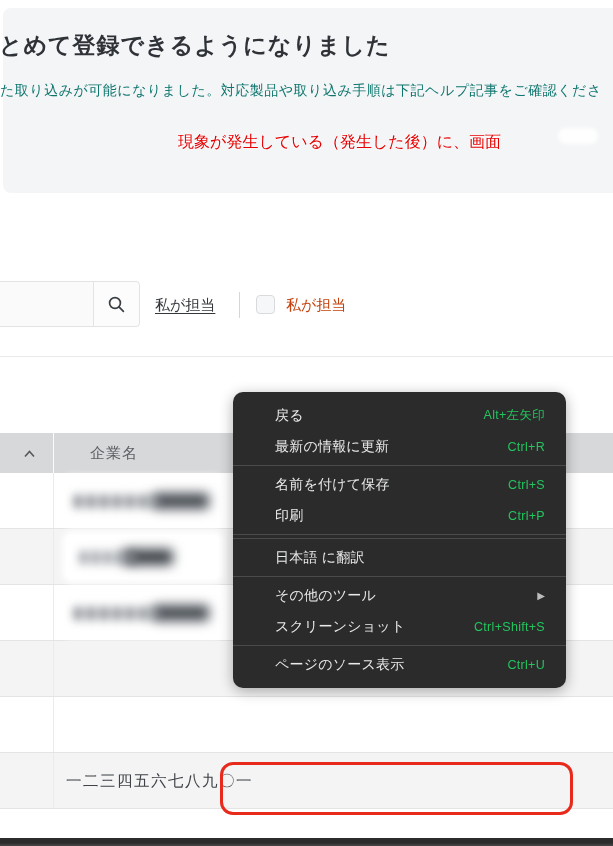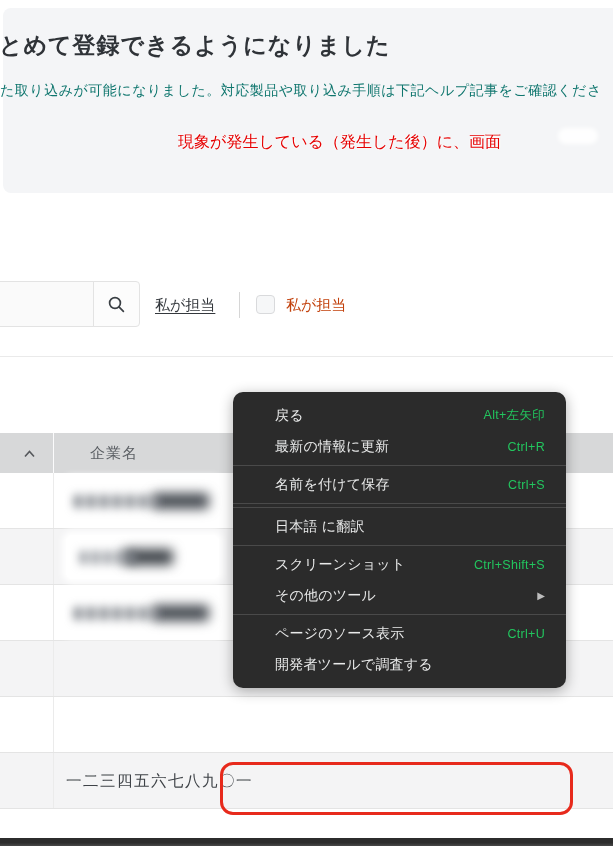--- a/index.html
+++ b/index.html
@@ -136,39 +136,40 @@
       </div>
       <div class="mi">
         <span class="lbl">最新の情報に更新</span>
         <span class="sc">Ctrl+R</span>
       </div>
       <div class="menu-sep"></div>
       <div class="mi">
         <span class="lbl">名前を付けて保存</span>
         <span class="sc">Ctrl+S</span>
       </div>
+      <div class="mi">
+        <span class="lbl">印刷</span>
+        <span class="sc">Ctrl+P</span>
+      </div>
       <div class="menu-sep"></div>
       <div class="menu-sep"></div>
       <div class="mi">
         <span class="lbl">日本語 に翻訳</span>
       </div>
       <div class="menu-sep"></div>
       <div class="mi">
+        <span class="lbl">その他のツール</span>
+        <span class="sub-arrow">▶</span>
+      </div>
+      <div class="mi">
         <span class="lbl">スクリーンショット</span>
         <span class="sc">Ctrl+Shift+S</span>
-      </div>
-      <div class="mi">
-        <span class="lbl">その他のツール</span>
-        <span class="sub-arrow">▶</span>
       </div>
       <div class="menu-sep"></div>
       <div class="mi">
         <span class="lbl">ページのソース表示</span>
         <span class="sc">Ctrl+U</span>
-      </div>
-      <div class="mi">
-        <span class="lbl">開発者ツールで調査する</span>
       </div>
     </div>
 
   <div class="redbox"></div>
 
 </div>
 
 </body></html>

